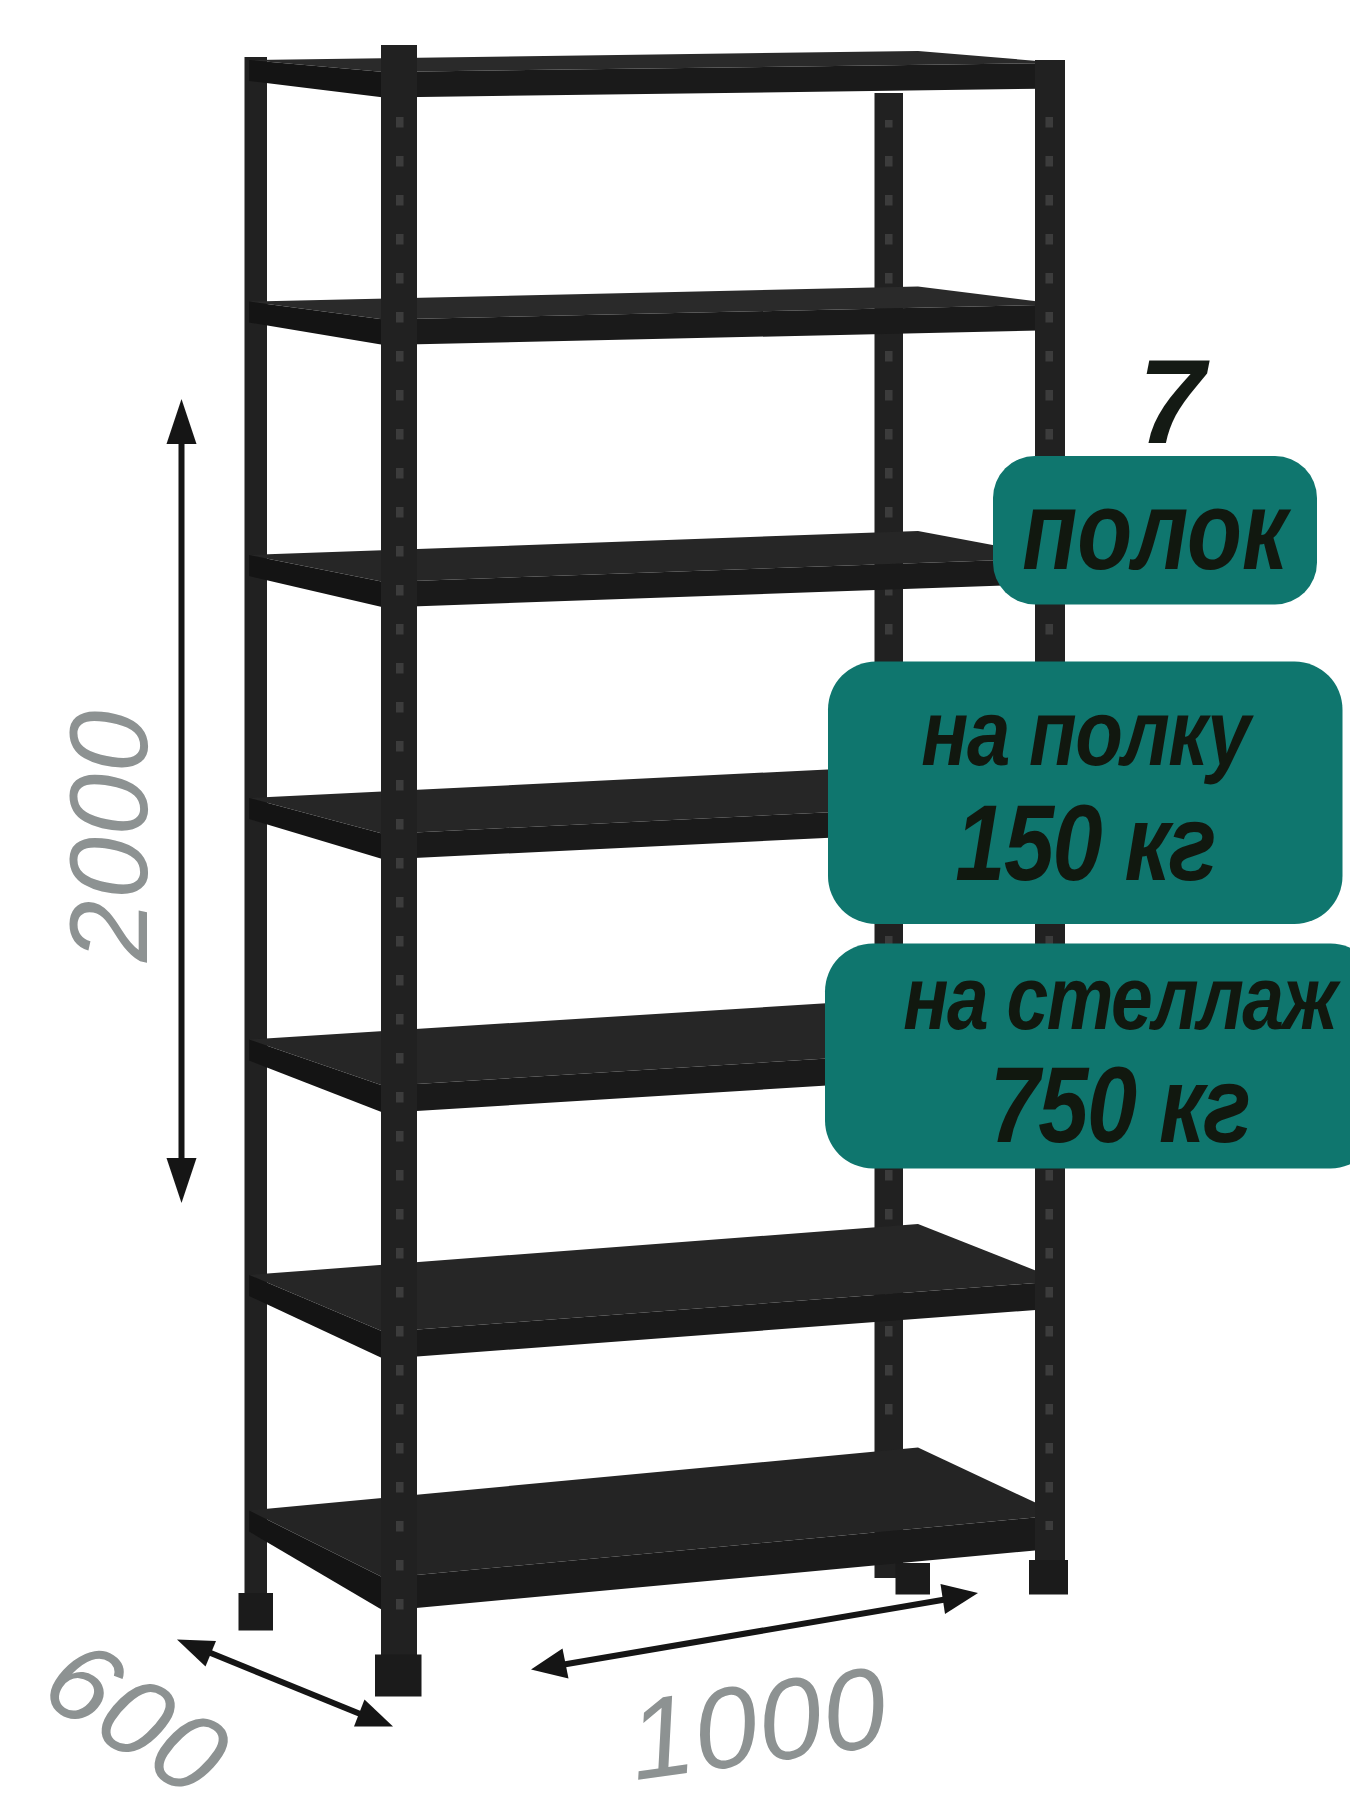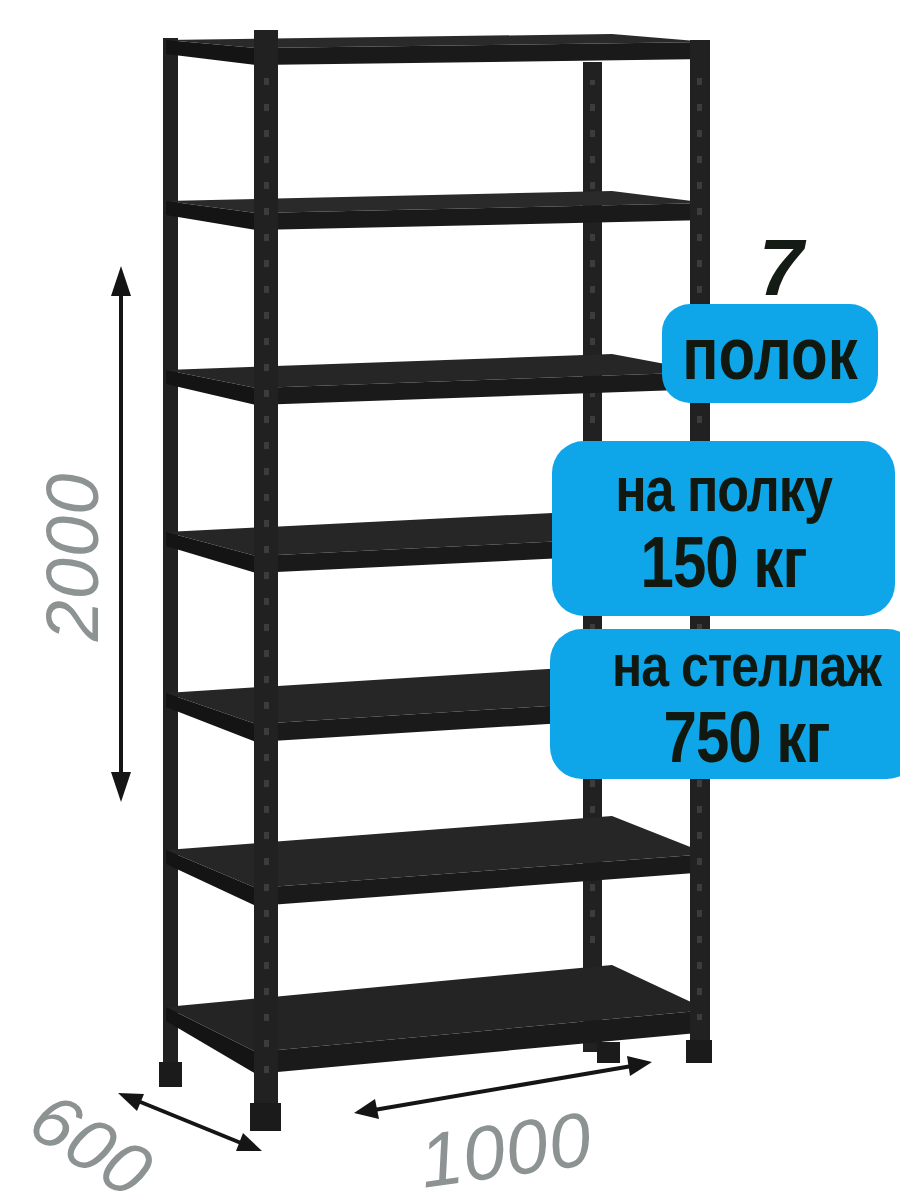--- a/index.html
+++ b/index.html
@@ -63,28 +63,29 @@
     width: 130px;
     text-align: center;
     font-size: 80px;
     font-weight: 700;
     font-style: italic;
     color: #141a14;
     line-height: 1;
   }
   .badge {
     position: absolute;
-    background: #0ea5e9;
+    background: #0f766e;
     color: #11180f;
     display: flex;
     flex-direction: column;
     justify-content: center;
     align-items: center;
     text-align: center;
     font-weight: 700;
+    font-style: italic;
   }
   .badge-polok {
     left: 662px;
     top: 304px;
     width: 216px;
     height: 99px;
     border-radius: 28px;
   }
   .badge-polok .one-line {
     font-size: 60px;

